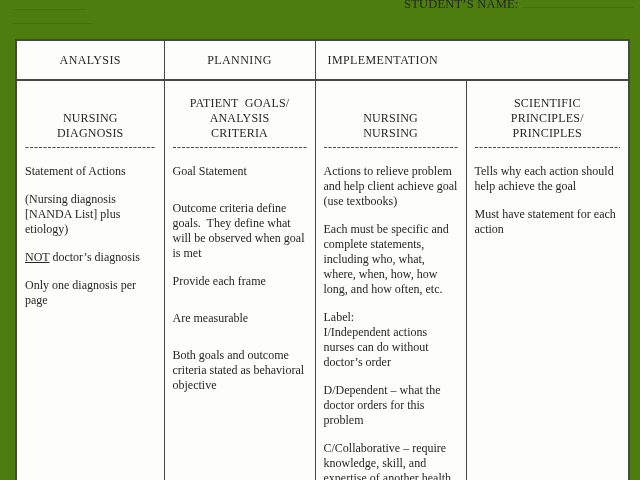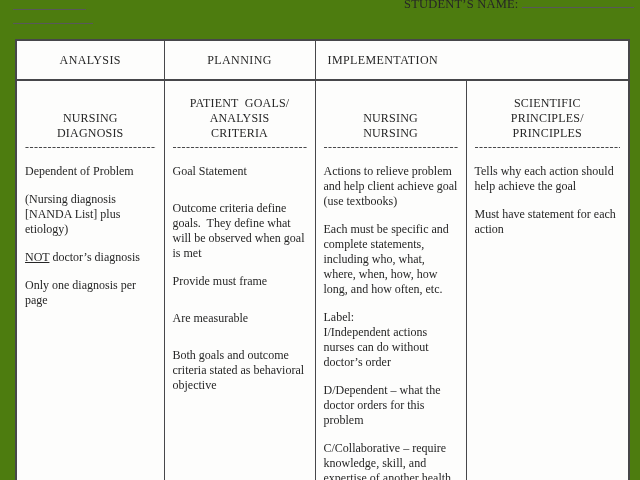--- a/index.html
+++ b/index.html
@@ -116,38 +116,38 @@
 
     <tr class="body-row">
 
       <td>
         <div class="col-title">
           <div>NURSING</div>
           <div>DIAGNOSIS</div>
         </div>
         <div class="dashes">----------------------------------</div>
         <div class="col-body">
-          <p>Dependent of Problem</p>
+          <p>Statement of Actions</p>
           <p>(Nursing diagnosis [NANDA List] plus etiology)</p>
           <p><span class="u">NOT</span><span> doctor’s diagnosis</span></p>
           <p>Only one diagnosis per page</p>
         </div>
       </td>
 
       <td>
         <div class="col-title">
           <div>PATIENT  GOALS/</div>
           <div>ANALYSIS</div>
           <div>CRITERIA</div>
         </div>
         <div class="dashes">----------------------------------</div>
         <div class="col-body">
           <p>Goal Statement</p>
           <p class="gap-lg">Outcome criteria define goals.  They define what will be observed when goal is met</p>
-          <p>Provide must frame</p>
+          <p>Provide each frame</p>
           <p class="gap-lg">Are measurable</p>
           <p class="gap-lg">Both goals and outcome criteria stated as behavioral objective</p>
         </div>
       </td>
 
       <td>
         <div class="col-title">
           <div>NURSING</div>
           <div>NURSING</div>
         </div>

